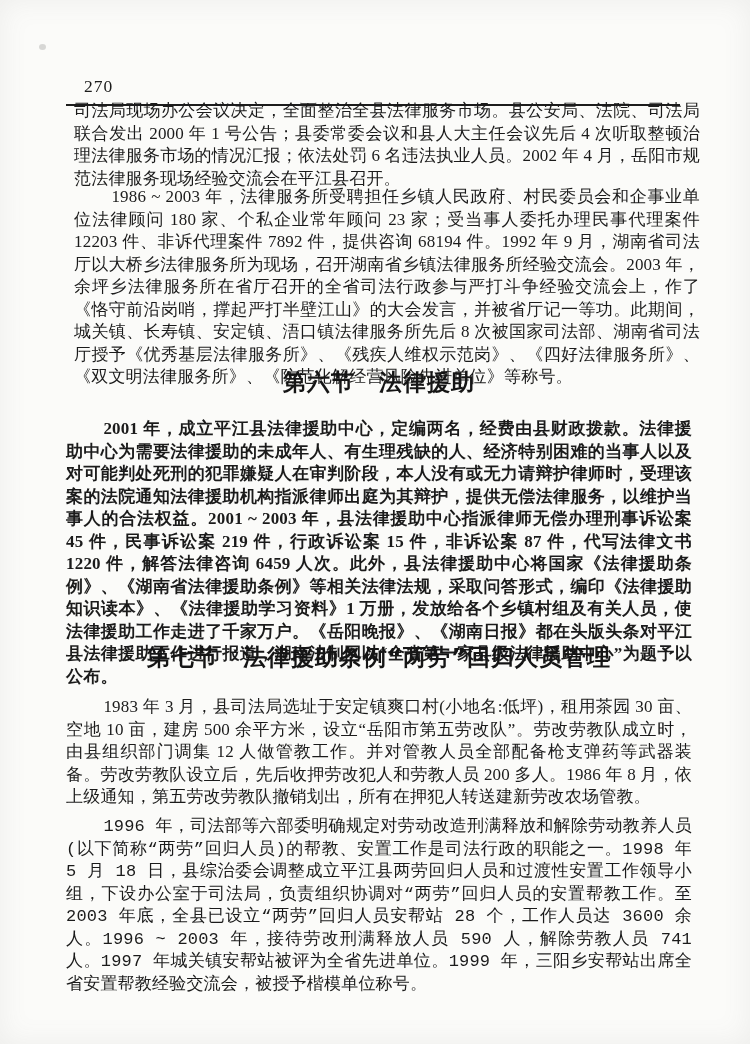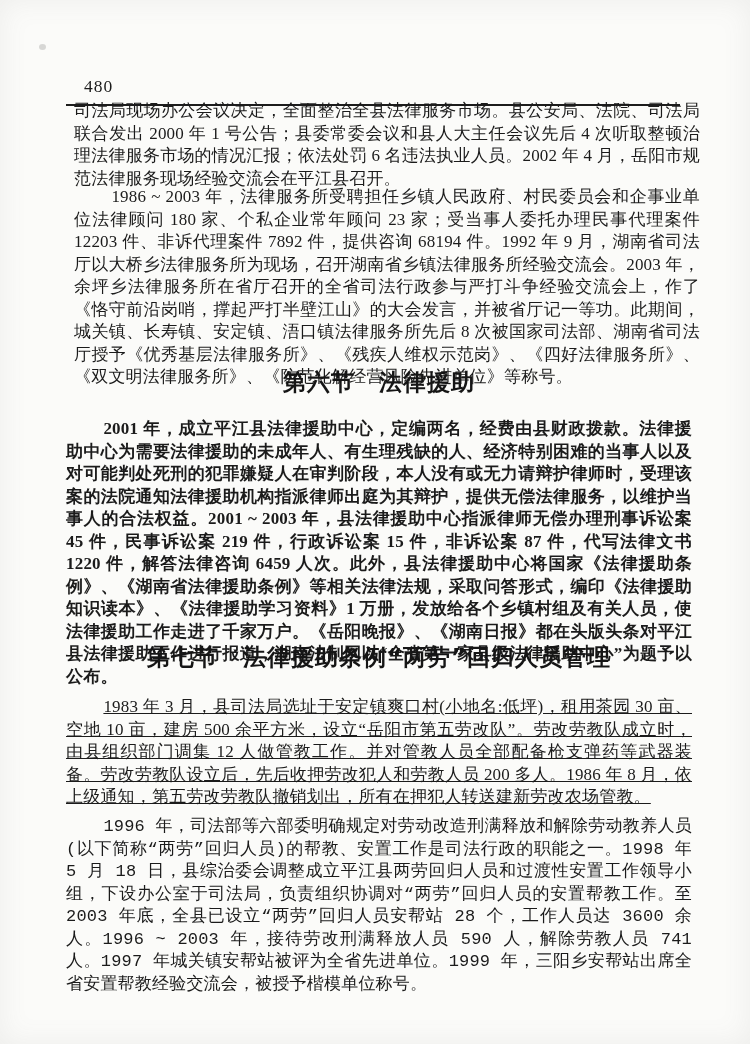--- a/index.html
+++ b/index.html
@@ -58,21 +58,21 @@
     font-size: 17px;
     line-height: 22.5px;
     text-align: justify;
     text-indent: 2.2em;
     letter-spacing: 0.2px;
   }
   .body-text.no-indent { text-indent: 0; }
   .p-market  { top: 100px; margin-left: 8px; }
   .p-service { top: 186px; margin-left: 8px; }
   .p-aid     { top: 418px; font-weight: bold; }
-  .p-laogai  { top: 696px; text-decoration: underline; }
+  .p-laogai  { top: 696px; }
   .p-liangl  { top: 816px; font-family: Liberation Mono, monospace; }
   .section-heading {
     position: absolute;
     left: 66px;
     width: 626px;
     margin: 0;
     text-align: center;
     font-family: "DejaVu Sans", "Liberation Sans", sans-serif;
     font-weight: bold;
     font-size: 23px;
@@ -94,21 +94,21 @@
   }
 </style>
 </head>
 <body>
 
 <div class="page">
 
   <div class="speck"></div>
 
   <header class="running-header">
-    <span class="page-num">480</span>
+    <span class="page-num">270</span>
   </header>
 
   <p class="body-text no-indent p-market">司法局现场办公会议决定，全面整治全县法律服务市场。县公安局、法院、司法局联合发出 2000 年 1 号公告；县委常委会议和县人大主任会议先后 4 次听取整顿治理法律服务市场的情况汇报；依法处罚 6 名违法执业人员。2002 年 4 月，岳阳市规范法律服务现场经验交流会在平江县召开。</p>
 
   <p class="body-text p-service">1986 ~ 2003 年，法律服务所受聘担任乡镇人民政府、村民委员会和企事业单位法律顾问 180 家、个私企业常年顾问 23 家；受当事人委托办理民事代理案件 12203 件、非诉代理案件 7892 件，提供咨询 68194 件。1992 年 9 月，湖南省司法厅以大桥乡法律服务所为现场，召开湖南省乡镇法律服务所经验交流会。2003 年，余坪乡法律服务所在省厅召开的全省司法行政参与严打斗争经验交流会上，作了《恪守前沿岗哨，撑起严打半壁江山》的大会发言，并被省厅记一等功。此期间，城关镇、长寿镇、安定镇、浯口镇法律服务所先后 8 次被国家司法部、湖南省司法厅授予《优秀基层法律服务所》、《残疾人维权示范岗》、《四好法律服务所》、《双文明法律服务所》、《防范化解经营风险先进单位》等称号。</p>
 
   <h2 class="section-heading h-sec6">第六节　法律援助</h2>
 
   <p class="body-text p-aid">2001 年，成立平江县法律援助中心，定编两名，经费由县财政拨款。法律援助中心为需要法律援助的未成年人、有生理残缺的人、经济特别困难的当事人以及对可能判处死刑的犯罪嫌疑人在审判阶段，本人没有或无力请辩护律师时，受理该案的法院通知法律援助机构指派律师出庭为其辩护，提供无偿法律服务，以维护当事人的合法权益。2001 ~ 2003 年，县法律援助中心指派律师无偿办理刑事诉讼案 45 件，民事诉讼案 219 件，行政诉讼案 15 件，非诉讼案 87 件，代写法律文书 1220 件，解答法律咨询 6459 人次。此外，县法律援助中心将国家《法律援助条例》、《湖南省法律援助条例》等相关法律法规，采取问答形式，编印《法律援助知识读本》、《法律援助学习资料》1 万册，发放给各个乡镇村组及有关人员，使法律援助工作走进了千家万户。《岳阳晚报》、《湖南日报》都在头版头条对平江县法律援助工作进行报道，湖南法制网以“全省第一家县级法律援助中心”为题予以公布。</p>
 

